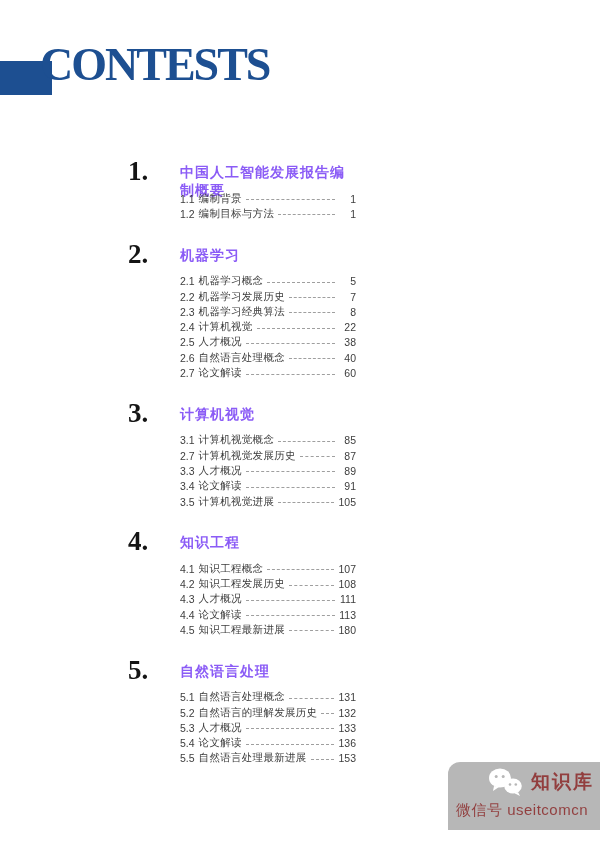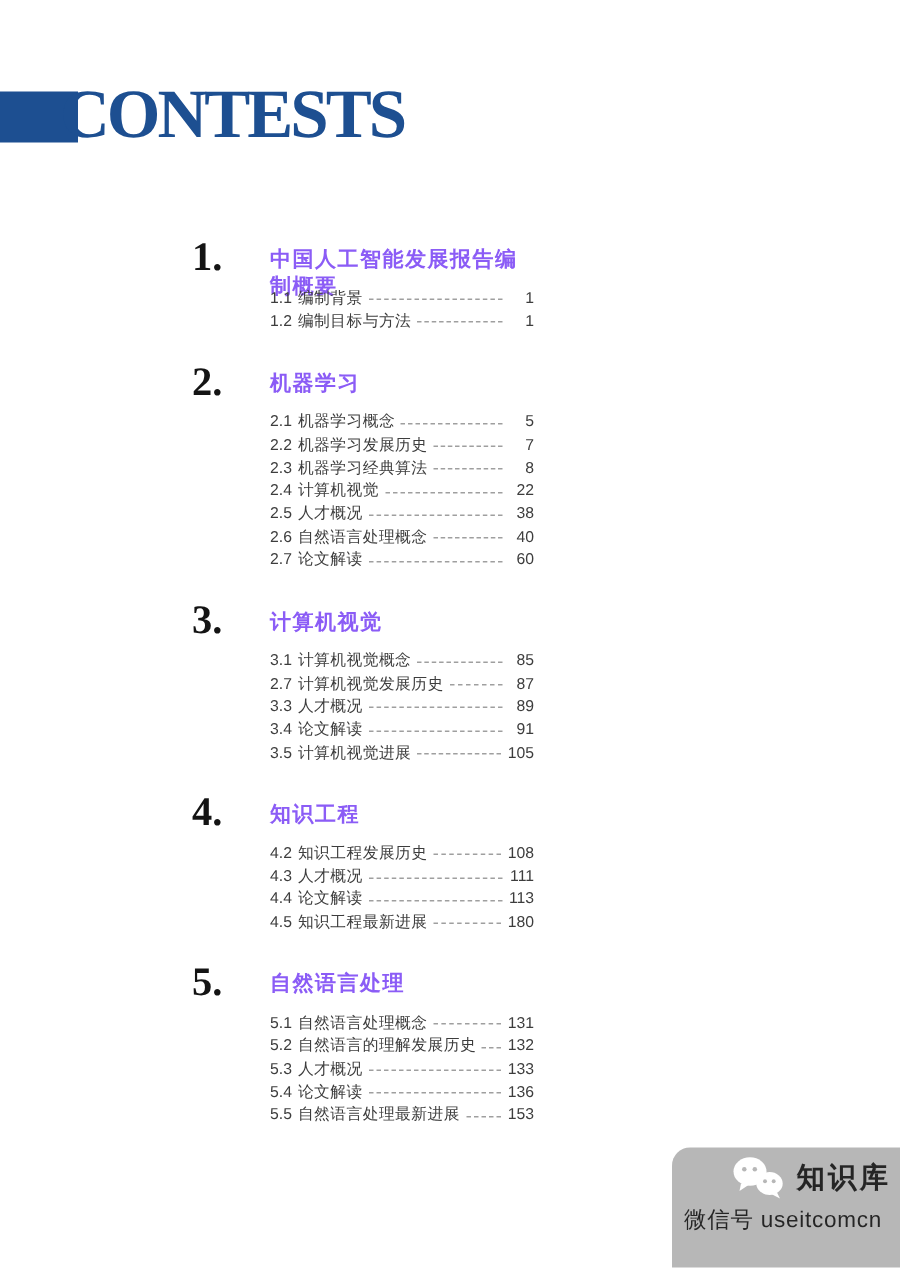--- a/index.html
+++ b/index.html
@@ -9,21 +9,21 @@
     position:relative;
     overflow:hidden;
     font-family:"Liberation Sans",sans-serif;
   }
   
   .banner{
     position:absolute;left:0;top:61px;
     width:52px;height:34px;
   }
   .contests{
-    position:absolute;left:40px;top:53px;
+    position:absolute;left:40px;top:42px;
     font-family:"Liberation Serif","DejaVu Serif",serif;
     font-weight:bold;
     font-size:46px;line-height:46px;
     letter-spacing:-2px;
   }
   
   .toc{
     position:absolute;left:128px;top:158px;
     width:228px;
   }
@@ -57,24 +57,24 @@
     margin:0 4px;
     height:0;
     transform:translateY(1px);
   }
   .item .page{
     flex:0 0 auto;min-width:17px;text-align:right;
     color:#3d3d3d;
   }
   
   .watermark{
-    position:absolute;right:0;bottom:3px;
-    width:152px;height:80px;
+    position:absolute;right:0;bottom:18px;
+    width:152px;height:68px;
     border-radius:12px 0 0 0;
-    color:#000000;
+    color:#7f1d1d;
     display:flex;flex-direction:column;
     justify-content:flex-start;
     padding:4px 6px 0 8px;
     box-sizing:border-box;
   }
   .wm-row1{
     display:flex;align-items:center;justify-content:flex-end;
     gap:8px;height:32px;
   }
   .wm-name{font-size:19px;font-weight:bold;letter-spacing:2px;}
@@ -212,20 +212,26 @@
   </div>
 </div>
   </div>
 
   <div class="section">
     <div class="sec-head">
       <div class="sec-num">4.</div>
       <div class="sec-title">知识工程</div>
     </div>
     <div class="items">
+  <div class="item">
+    <span class="no">4.1</span>
+    <span class="label">知识工程概念</span>
+    <span class="leader"></span>
+    <span class="page">107</span>
+  </div>
 
   <div class="item">
     <span class="no">4.2</span>
     <span class="label">知识工程发展历史</span>
     <span class="leader"></span>
     <span class="page">108</span>
   </div>
 
   <div class="item">
     <span class="no">4.3</span>

